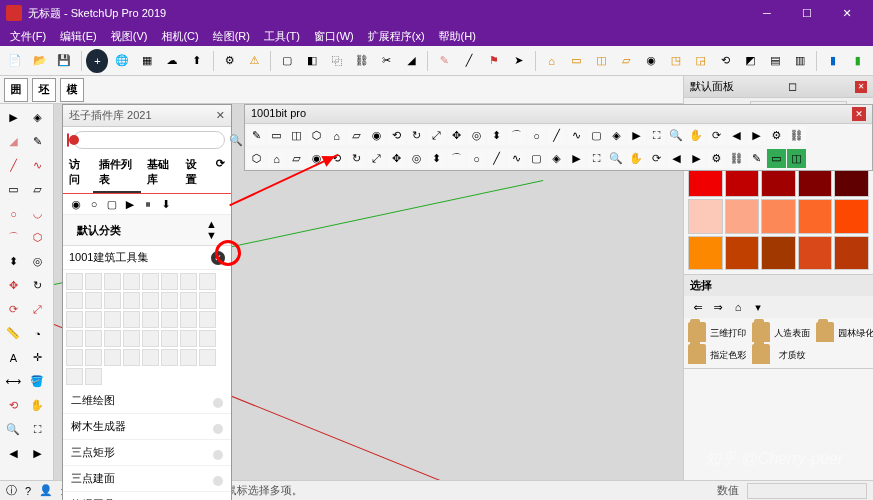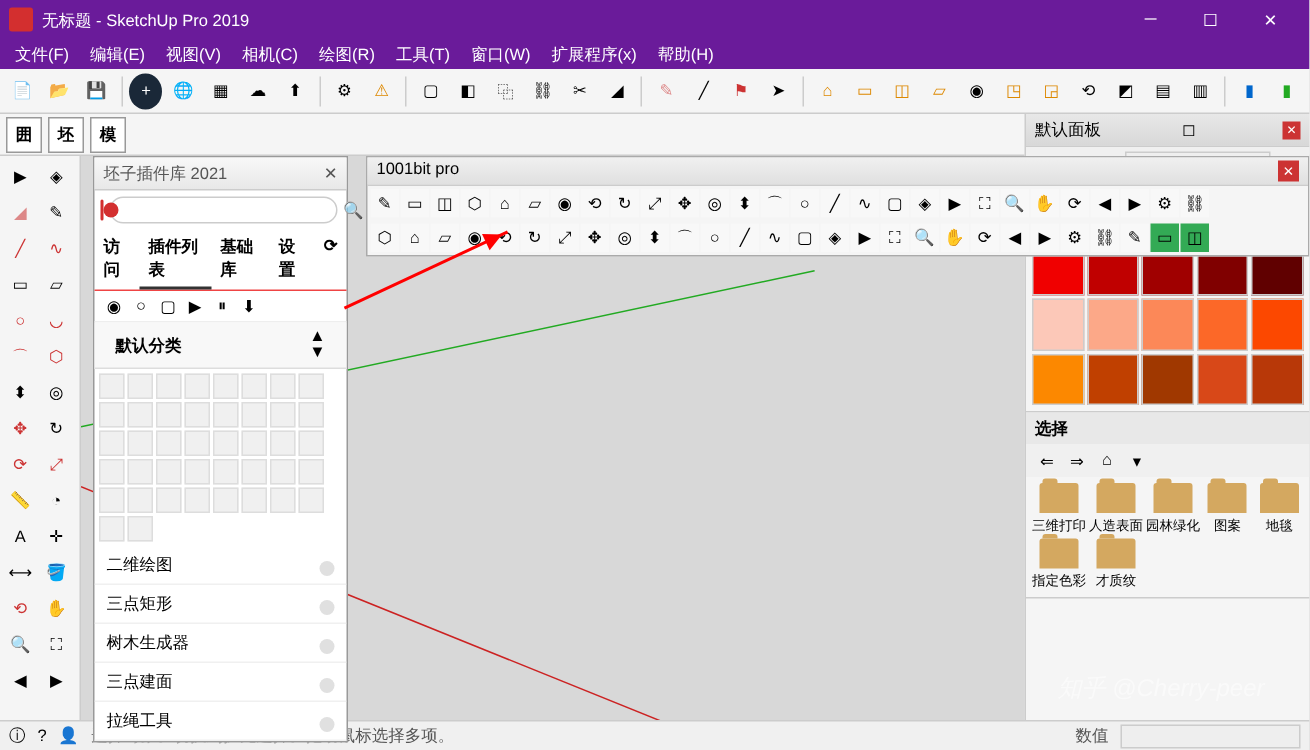--- a/index.html
+++ b/index.html
@@ -59,21 +59,21 @@
 .right-panel { width: 190px; background: #f5f5f5; border-left: 1px solid #ccc; display: flex; flex-direction: column; position: absolute; right: 0; top: 76px; bottom: 20px; }
 .rp-header { background: linear-gradient(#e8e8e8,#d8d8d8); padding: 3px 6px; display: flex; align-items: center; border-bottom: 1px solid #ccc; }
 .rp-header .x { margin-left: auto; cursor: pointer; }
 .rp-section { border-bottom: 1px solid #ccc; }
 .rp-section-title { padding: 3px 6px; background: #f0f0f0; display: flex; align-items: center; gap: 4px; }
 .rp-section-title select { flex: 1; border: 1px solid #ccc; height: 18px; font-size: 11px; }
 .rp-section-title .rbtn { width: 16px; height: 16px; cursor: pointer; display:flex; align-items:center; justify-content:center; }
 .color-grid { display: grid; grid-template-columns: repeat(5, 1fr); gap: 2px; padding: 4px; }
 .color-swatch { aspect-ratio: 1; cursor: pointer; border: 1px solid #ccc; }
 .material-grid { display: grid; grid-template-columns: repeat(5, 1fr); gap: 2px; padding: 4px; }
-.material-item { display: flex; flex-direction: column; align-items: center; cursor: pointer; justify-content: flex-end; }
+.material-item { display: flex; align-items: center; cursor: pointer; justify-content: flex-end; }
 .material-item .folder { width: 26px; height: 20px; background: #d4a860; border-radius: 2px 2px 0 0; position: relative; }
 .material-item .folder::before { content:''; position:absolute; top:-3px; left:2px; width:10px; height:3px; background:#d4a860; border-radius:2px 2px 0 0; }
 .material-item .mlabel { font-size: 9px; margin-top: 2px; white-space: nowrap; overflow: hidden; width: 100%; text-align: center; }
 .statusbar { position: absolute; bottom: 0; left: 0; right: 0; height: 20px; background: #f0f0f0; border-top: 1px solid #ccc; display: flex; align-items: center; padding: 0 6px; gap: 8px; font-size: 10px; }
 .statusbar .hint { flex: 1; color: #555; }
 .statusbar .dimlabel { color: #555; }
 .statusbar .dimbox { width: 120px; height: 16px; border: 1px solid #ccc; background: #eee; }
 .watermark { position: absolute; right: 30px; bottom: 30px; color: rgba(255,255,255,0.5); font-size: 16px; font-style: italic; pointer-events: none; z-index:15; }
 </style>
 </head>
@@ -286,20 +286,25 @@
     <div class="c">⏸</div>
     <div class="c">⬇</div>
   </div>
   <div class="plugin-cat">
     <span>默认分类</span>
     <span class="arrows">
         <span>▲</span>
         <span>▼</span>
       </span>
   </div>
+  <div class="plugin-item" style="position:relative">
+    <span>1001建筑工具集</span>
+    <span class="check">✓</span>
+    <div class="annotation-circle" style="left:auto; right:-10px; top:-6px;"></div>
+  </div>
   <div class="plugin-icons" id="picons">
       <div class="pi"></div>
       <div class="pi"></div>
       <div class="pi"></div>
       <div class="pi"></div>
       <div class="pi"></div>
       <div class="pi"></div>
       <div class="pi"></div>
       <div class="pi"></div>
       <div class="pi"></div>
@@ -336,25 +341,25 @@
       <div class="pi"></div>
       <div class="pi"></div>
       <div class="pi"></div>
     </div>
   <div class="plugin-list" id="plist">
       <div class="pitem">
         <span>二维绘图</span>
         <span class="dot"></span>
       </div>
       <div class="pitem">
+        <span>树木生成器</span>
+        <span class="dot"></span>
+      </div>
+      <div class="pitem">
         <span>三点矩形</span>
-        <span class="dot"></span>
-      </div>
-      <div class="pitem">
-        <span>树木生成器</span>
         <span class="dot"></span>
       </div>
       <div class="pitem">
         <span>三点建面</span>
         <span class="dot"></span>
       </div>
       <div class="pitem">
         <span>拉绳工具</span>
         <span class="dot"></span>
       </div>

